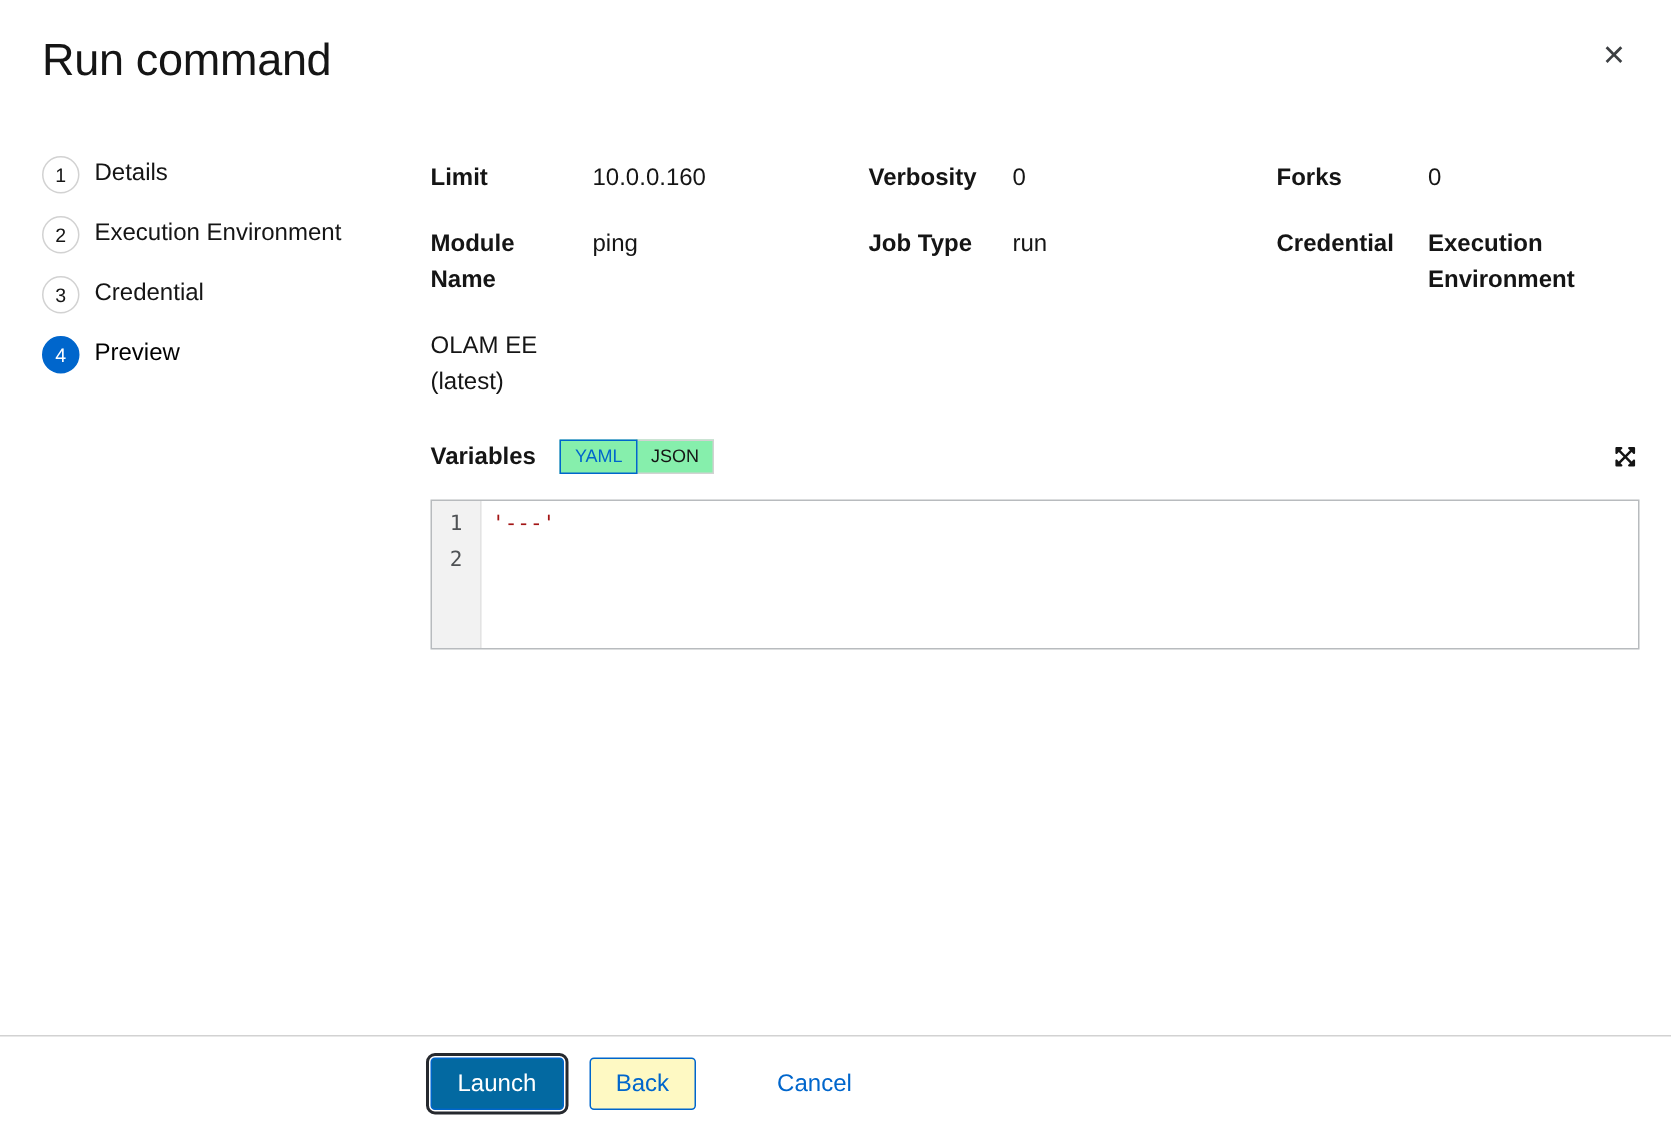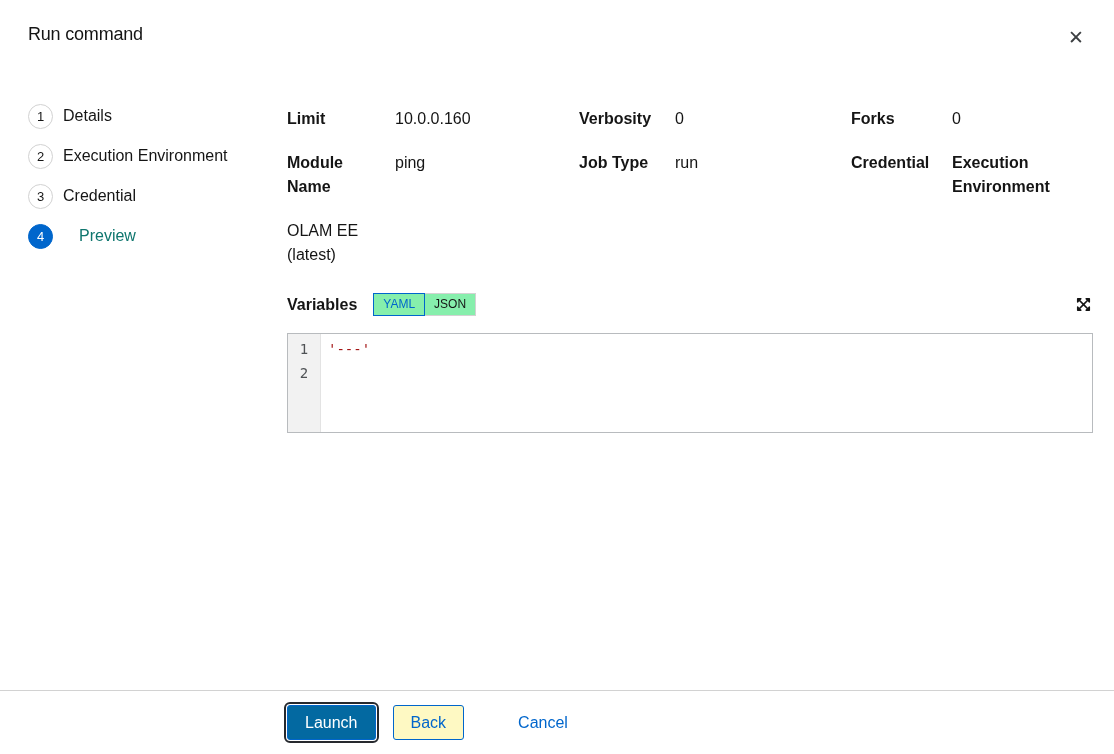--- a/index.html
+++ b/index.html
@@ -4,33 +4,33 @@
 <style>
   html,body{margin:0;padding:0;}
   body{
     width:1114px;height:754px;overflow:hidden;background:#fff;
     font-family:"Liberation Sans",sans-serif;color:#151515;
   }
   .modal{width:1114px;height:754px;display:flex;flex-direction:column;background:#fff;}
 
   
   .hdr{height:80px;box-sizing:border-box;padding:24px 28px;position:relative;flex:0 0 auto;}
-  .hdr h1{margin:0;font-size:18px;font-weight:500;color:#151515;letter-spacing:-.2px;}
+  .hdr h1{margin:0;font-size:30px;font-weight:500;color:#151515;letter-spacing:-.2px;}
   .close-btn{position:absolute;top:22px;right:24px;background:none;border:none;cursor:pointer;
     font-size:19px;line-height:1;color:#3c3f42;padding:6px;}
 
   
   .bodywrap{display:flex;height:610px;flex:0 0 auto;}
   .wizard-nav{width:246px;box-sizing:border-box;padding:16px 12px 16px 28px;flex:0 0 auto;}
   .step{display:flex;align-items:center;gap:10px;height:40px;cursor:pointer;}
   .step-num{width:23px;height:23px;flex:0 0 auto;border-radius:50%;border:1px solid #d2d2d2;
     display:flex;align-items:center;justify-content:center;font-size:13px;color:#151515;background:#fff;}
   .step-label{font-size:16px;color:#151515;white-space:nowrap;}
   .step.active .step-num{background:#0066cc;border-color:#0066cc;color:#fff;}
-  .step.active .step-label{color:#0f766e;margin-left:16px;}
+  .step.active .step-label{color:#000000;}
 
   
   .content{flex:1;box-sizing:border-box;padding:27px 21px 0 41px;overflow:hidden;}
   .desc-grid{display:grid;grid-template-columns:92px 168px 80px 160px 85px 1fr;
     column-gap:16px;row-gap:20px;font-size:16px;line-height:24px;}
   .dt{font-weight:700;overflow-wrap:break-word;word-break:break-word;}
   .dd{font-weight:400;}
 
   
   .vars-row{display:flex;align-items:center;margin-top:26px;}

